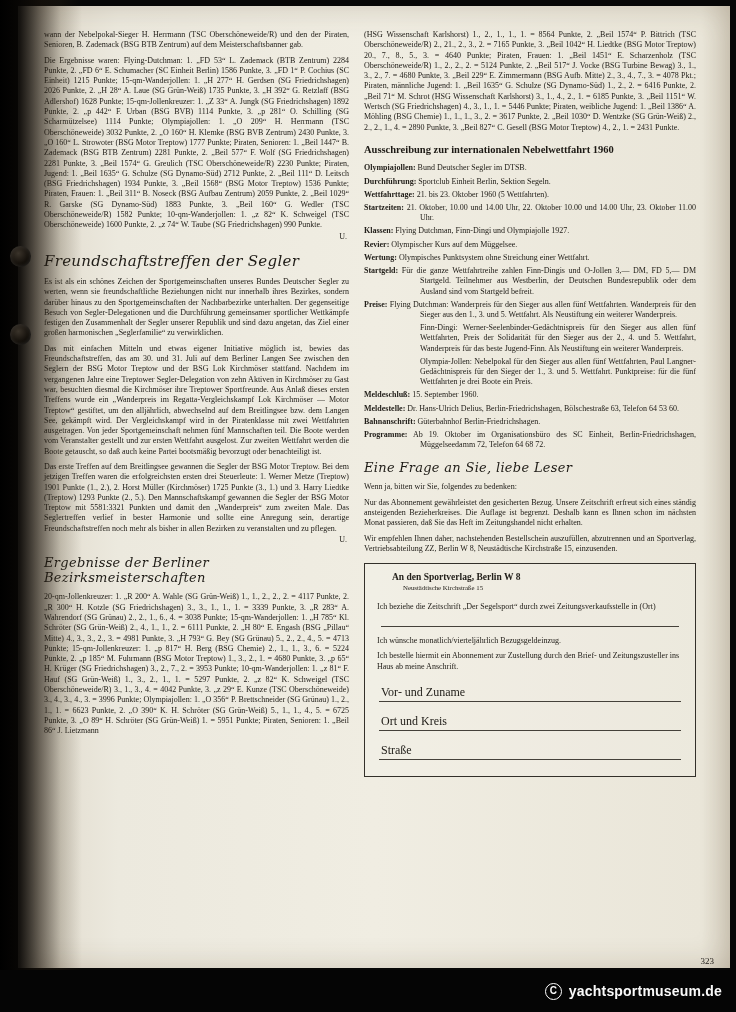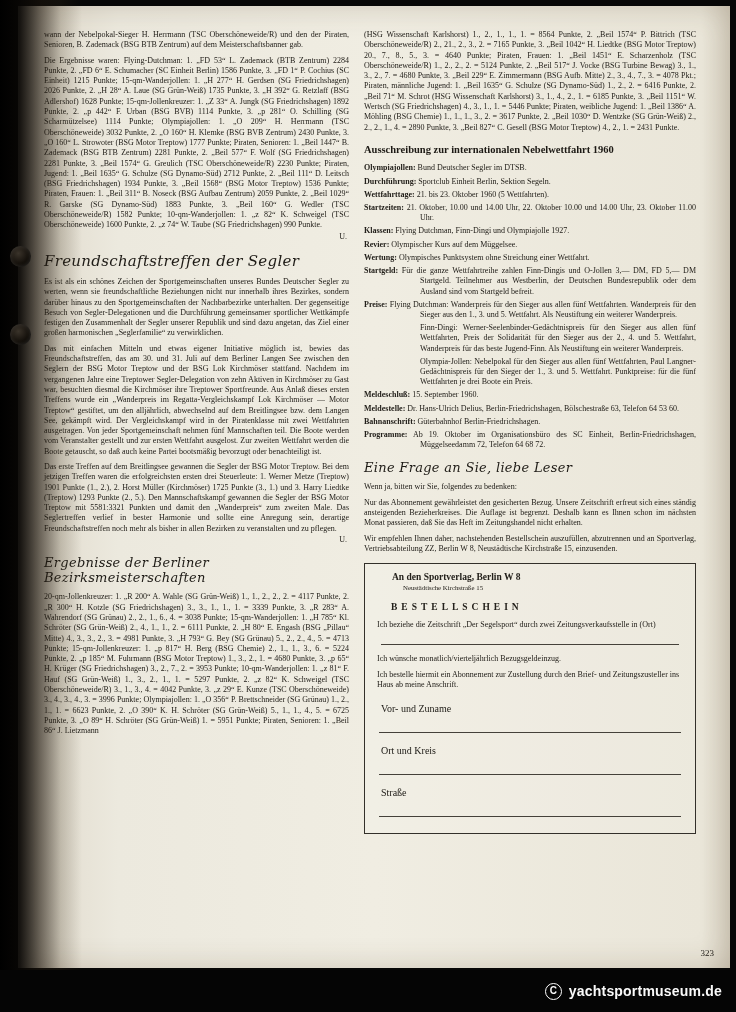--- a/index.html
+++ b/index.html
@@ -27,23 +27,23 @@
   .ditem{font-size:8px;line-height:10.2px;margin:0 0 3px;padding-left:56px;text-indent:-56px;text-align:justify;}
   .ditem .lbl{font-weight:bold;}
   .ditem.cont{text-indent:0;}
 
   .formbox{border:1.5px solid #33302a;margin-top:9px;padding:8px 12px 12px;background:rgba(255,255,255,0.12);}
   .formbox .to{font-size:9.5px;font-weight:bold;margin:0 0 1px 15px;text-align:left;}
   .formbox .tosub{font-size:6.8px;margin:0 0 8px 26px;text-align:left;}
   .formbox .btitle{font-size:9.5px;font-weight:bold;letter-spacing:4px;margin:4px 0 8px 14px;text-align:left;}
   .formbox p{text-align:left;}
   .wline{border-bottom:1px solid #45413a;height:9px;margin:2px 4px 9px;}
-  .fline{display:block;border-bottom:1px solid #45413a;font-size:10px;padding:8px 2px 18px;margin:4px 2px;}
+  .fline{display:block;border-bottom:1px solid #45413a;font-size:12px;padding:8px 2px 1px;margin:4px 2px;}
 
-  .pagenum{position:absolute;right:16px;bottom:10px;font-size:9px;color:#23201b;}
+  .pagenum{position:absolute;right:16px;bottom:2px;font-size:9px;color:#23201b;}
   .bar{position:absolute;left:0;right:0;bottom:0;height:42px;background:#050505;
        display:flex;align-items:center;justify-content:flex-end;gap:7px;padding-right:14px;
        font-family:"Liberation Sans",sans-serif;color:#fafafa;box-sizing:border-box;}
   .cicon{width:15px;height:15px;border:1.8px solid #fff;border-radius:50%;display:flex;
        align-items:center;justify-content:center;font-size:10px;font-weight:bold;line-height:1;flex:0 0 auto;}
   .bartext{font-size:14px;font-weight:bold;letter-spacing:.2px;}
 </style>
 </head>
 <body>
 
@@ -85,21 +85,20 @@
         <p class="ditem"><span class="lbl">Programme:</span> <span>Ab 19. Oktober im Organisationsbüro des SC Einheit, Berlin-Friedrichshagen, Müggelseedamm 72, Telefon 64 68 72.</span></p>
 
         <h2 class="script small">Eine Frage an Sie, liebe Leser</h2>
         <p>Wenn ja, bitten wir Sie, folgendes zu bedenken:</p>
         <p>Nur das Abonnement gewährleistet den gesicherten Bezug. Unsere Zeitschrift erfreut sich eines ständig ansteigenden Bezieherkreises. Die Auflage ist begrenzt. Deshalb kann es Ihnen schon im nächsten Monat passieren, daß Sie das Heft im Zeitungshandel nicht erhalten.</p>
         <p>Wir empfehlen Ihnen daher, nachstehenden Bestellschein auszufüllen, abzutrennen und an Sportverlag, Vertriebsabteilung ZZ, Berlin W 8, Neustädtische Kirchstraße 15, einzusenden.</p>
 
         <div class="formbox">
           <p class="to">An den Sportverlag, Berlin W 8</p>
           <p class="tosub">Neustädtische Kirchstraße 15</p>
-          <p class="btitle">BESTELLSCHEIN</p>
           <p>Ich beziehe die Zeitschrift „Der Segelsport“ durch zwei Zeitungsverkaufsstelle in (Ort)</p>
           <div class="wline"></div>
           <p>Ich wünsche monatlich/vierteljährlich Bezugsgeldeinzug.</p>
           <p>Ich bestelle hiermit ein Abonnement zur Zustellung durch den Brief- und Zeitungszusteller ins Haus ab meine Anschrift.</p>
           <span class="fline">Vor- und Zuname</span>
           <span class="fline">Ort und Kreis</span>
           <span class="fline">Straße</span>
         </div>
       </div>
 

